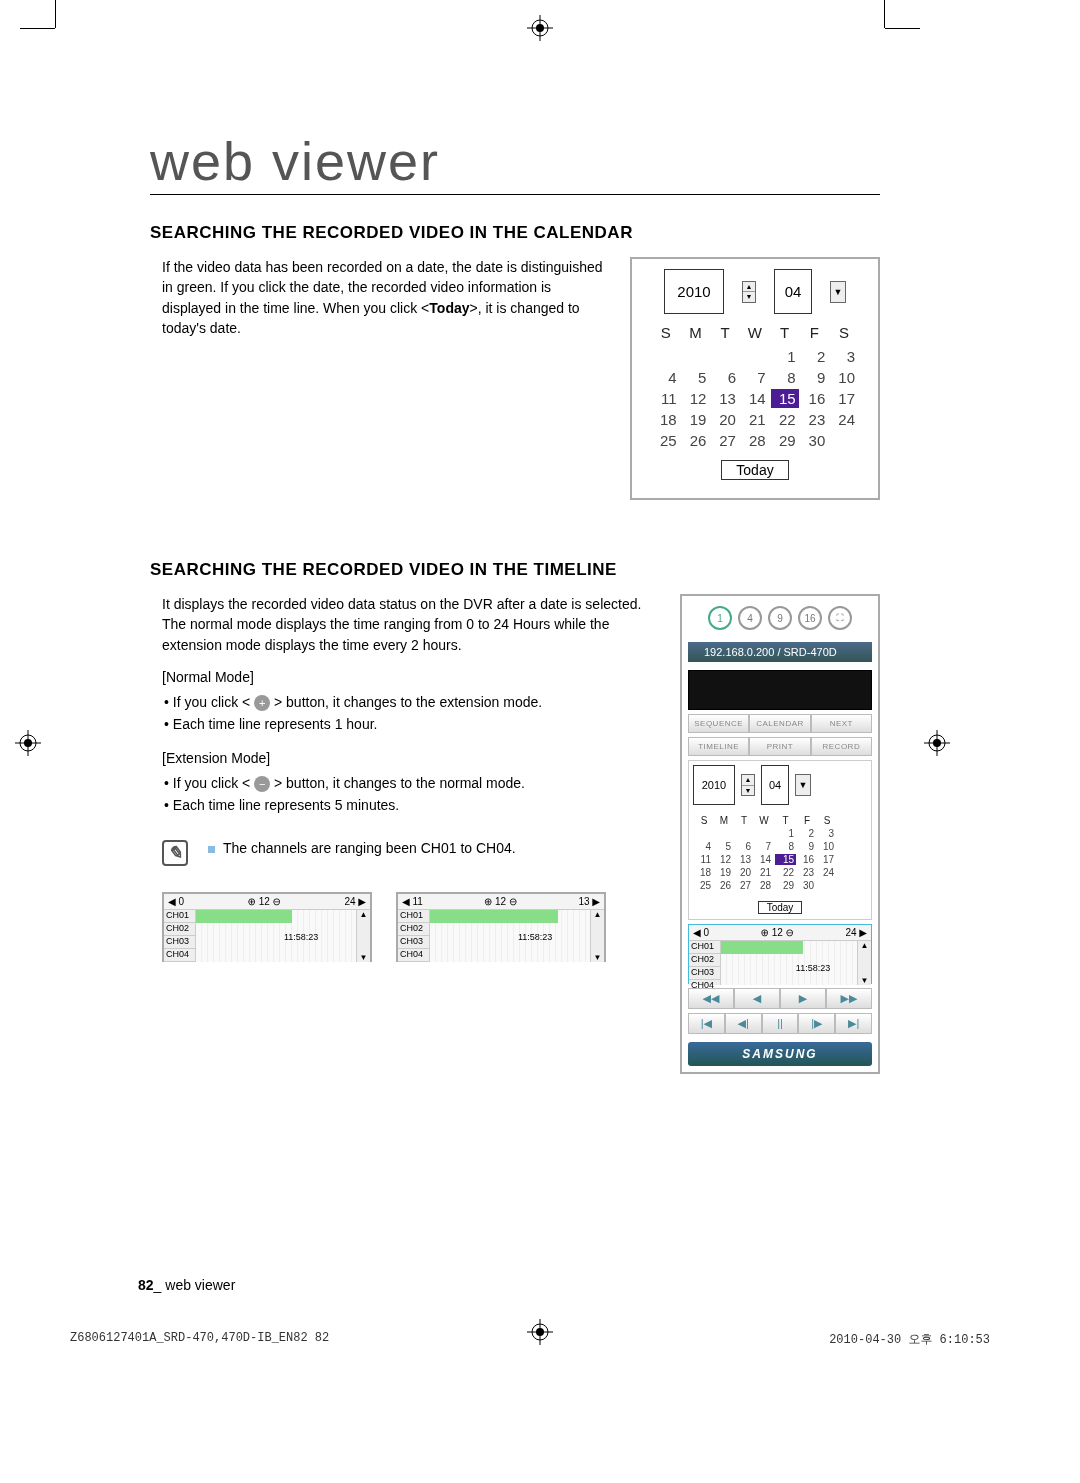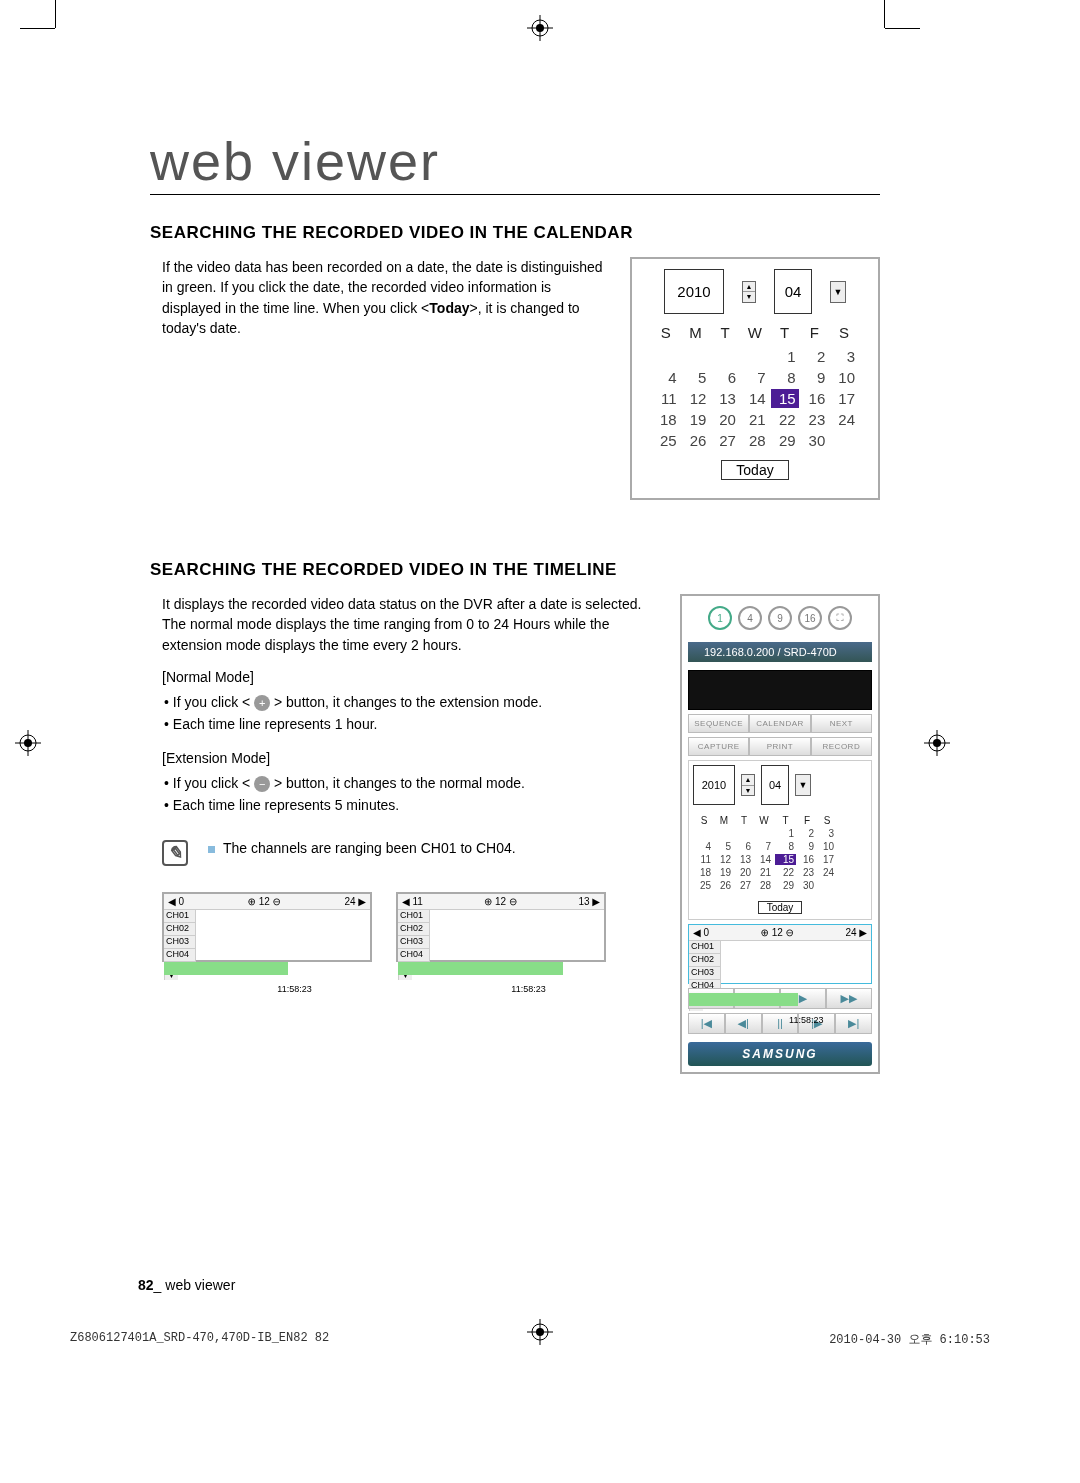--- a/index.html
+++ b/index.html
@@ -61,21 +61,21 @@
   .note-icon {
     width: 26px; height: 26px; border: 2px solid #555; border-radius: 4px;
     display:flex; align-items:center; justify-content:center; font-style:italic;
     font-weight:bold; font-size:18px; color:#555;
   }
   .note-text { font-size: 14px; }
   .note-bullet { display:inline-block; width:7px; height:7px; background:#8bd; margin-right:8px; vertical-align:middle; }
   .timeline-panels { display:flex; gap: 24px; margin-top: 26px; }
   .tl-box { border: 2px solid #aaa; width: 210px; height: 70px; font-size: 10px; }
   .tl-head { display:flex; justify-content:space-between; padding: 2px 4px; background:#f4f4f4; border-bottom:1px solid #ccc; font-size:10px; }
-  .tl-body { display:flex; height: 52px; flex-direction: column; }
+  .tl-body { display:flex; height: 52px; }
   .tl-chlabels { width: 32px; background:#eee; border-right:1px solid #ccc; font-size:9px; }
   .tl-chlabels div { height: 13px; border-bottom:1px solid #ccc; padding-left:2px; }
   .tl-track { flex:1; position:relative; background: repeating-linear-gradient(90deg,#f9f9f9,#f9f9f9 5px,#eee 5px,#eee 6px); }
   .tl-green { position:absolute; top:0; left:0; height:13px; width:60%; background:#8d8; }
   .tl-time { position:absolute; top:22px; left:55%; font-size:9px; }
   .tl-scroll { width:14px; background:#eee; border-left:1px solid #ccc; display:flex; flex-direction:column; justify-content:space-between; font-size:8px; text-align:center; }
   .sidebar-panel {
     border: 2px solid #aaa; width: 200px; padding: 6px; background:#fff;
     display:flex; flex-direction:column; gap:4px;
   }
@@ -307,21 +307,21 @@
           <span>192.168.0.200</span>
           <span>/ SRD-470D</span>
         </div>
         <div class="blank-screen"></div>
         <div class="btn-row">
           <div class="ctl-btn">SEQUENCE</div>
           <div class="ctl-btn">CALENDAR</div>
           <div class="ctl-btn">NEXT</div>
         </div>
         <div class="btn-row">
-          <div class="ctl-btn">CAPTURE</div>
+          <div class="ctl-btn">TIMELINE</div>
           <div class="ctl-btn">PRINT</div>
           <div class="ctl-btn">RECORD</div>
         </div>
 
         <div class="mini-cal">
           <div class="cal-top">
             <span class="cal-input year-in">2010</span>
             <div class="stepper">
                 <div>▲</div>
                 <div>▼</div>

